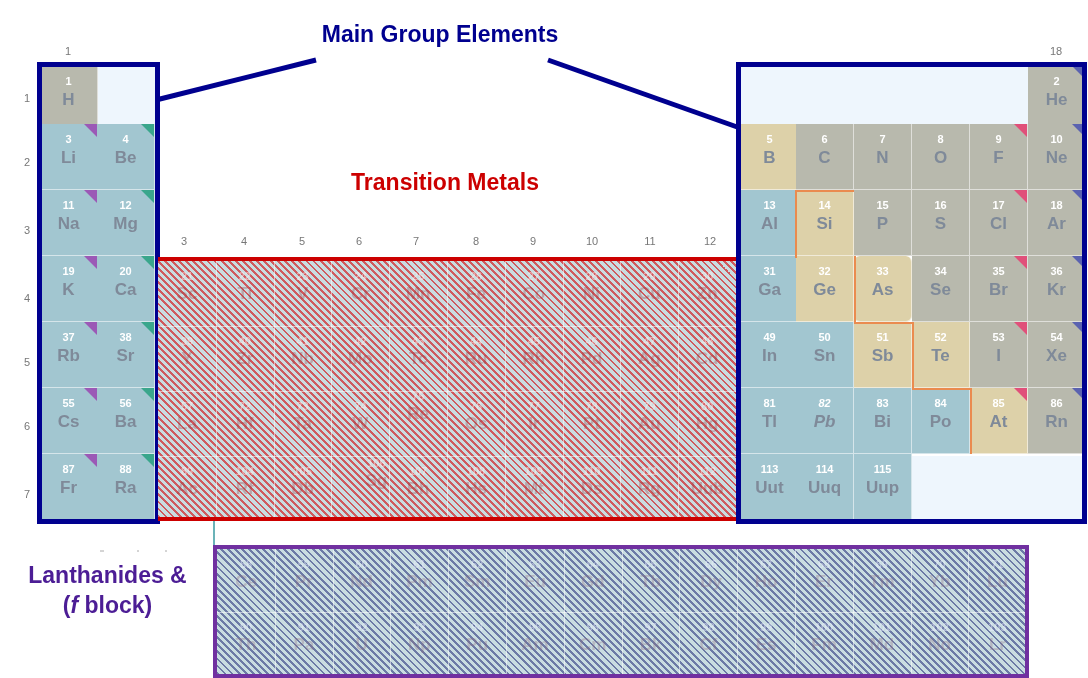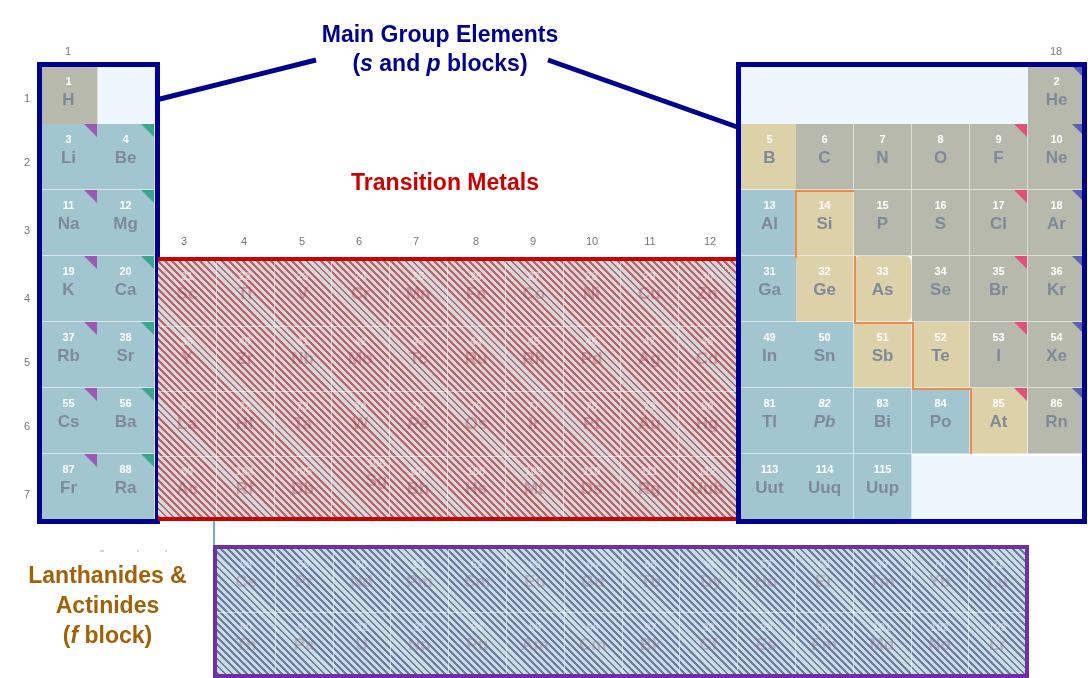--- a/index.html
+++ b/index.html
@@ -45,49 +45,47 @@
   .ghost { position: absolute; text-align: center; width: 58px; height: 66px; }
   .ghost .z { display: block; margin-top: 9px; font-size: 11px; font-weight: bold; color: rgba(255,235,235,0.55); }
   .ghost .s { display: block; margin-top: 2px; font-size: 17px; font-weight: bold; color: rgba(150,60,70,0.35); }
   .fghost .z { color: rgba(235,240,255,0.5); }
   .fghost .s { color: rgba(140,110,130,0.35); }
   .vline { position: absolute; width: 1px; background: rgba(255,255,255,0.55); }
   .hline { position: absolute; height: 1px; background: rgba(255,255,255,0.55); }
 
   .title-main { position: absolute; left: 280px; top: 20px; width: 320px; text-align: center; color: #00008f; font-weight: bold; font-size: 23px; line-height: 29px; }
   .title-trans { position: absolute; left: 300px; top: 167px; width: 290px; text-align: center; color: #cc0000; font-weight: bold; font-size: 23px; line-height: 30px; }
-  .title-f { position: absolute; left: 0px; top: 560px; width: 215px; text-align: center; color: #a16207; font-weight: bold; font-size: 23px; line-height: 30px; }
+  .title-f { position: absolute; left: 0px; top: 560px; width: 215px; text-align: center; color: #4c1d95; font-weight: bold; font-size: 23px; line-height: 30px; }
   .ital { font-style: italic; }
 
   .mg-border { position: absolute; background: #ea8b4f; }
 </style>
 </head>
 <body>
 
 <div class="title-main">
   <div>Main Group Elements</div>
-  <div><span>(</span><span class="ital">s</span><span> and </span><span class="ital">p</span><span> blocks)</span></div>
 </div>
 
 <svg class="abs" style="left:0;top:0;" width="1088" height="678">
   <line x1="156" y1="100" x2="316" y2="60" stroke="#00008f" stroke-width="5"></line>
   <line x1="548" y1="60" x2="740" y2="128" stroke="#00008f" stroke-width="5"></line>
   <line x1="214" y1="521" x2="214" y2="546" stroke="#3a9aa0" stroke-width="1.5"></line>
   <line x1="100" y1="551" x2="104" y2="551" stroke="#aaa" stroke-width="1"></line>
   <line x1="137" y1="551" x2="139" y2="551" stroke="#aaa" stroke-width="1"></line>
   <line x1="165" y1="551" x2="167" y2="551" stroke="#aaa" stroke-width="1"></line>
 </svg>
 
 <div class="title-trans">
   <div>Transition Metals</div>
 </div>
 
 <div class="title-f">
   <div>Lanthanides &amp;</div>
-  <div>Actinides</div>
   <div><span>(</span><span class="ital">f</span><span> block)</span></div>
 </div>
 
 <div id="group-labels">
     <div class="lbl-num" style="left: 58px; top: 45px; width: 20px;">1</div>
     <div class="lbl-num" style="left: 116px; top: 104px; width: 20px;">2</div>
     <div class="lbl-num" style="left: 174px; top: 235px; width: 20px;">3</div>
     <div class="lbl-num" style="left: 234px; top: 235px; width: 20px;">4</div>
     <div class="lbl-num" style="left: 292px; top: 235px; width: 20px;">5</div>
     <div class="lbl-num" style="left: 349px; top: 235px; width: 20px;">6</div>
@@ -437,21 +435,21 @@
         <span class="s">Hf</span>
       </div>
       <div class="ghost" style="left: 115.6px; top: 130px;">
         <span class="z">73</span>
         <span class="s">Ta</span>
       </div>
       <div class="ghost" style="left: 173.4px; top: 130px;">
         <span class="z">74</span>
         <span class="s">W</span>
       </div>
-      <div class="ghost" style="left: 231.2px; top: 130px; font-style: italic;">
+      <div class="ghost" style="left: 231.2px; top: 120px;">
         <span class="z">75</span>
         <span class="s">Re</span>
       </div>
       <div class="ghost" style="left: 289px; top: 130px;">
         <span class="z">76</span>
         <span class="s">Os</span>
       </div>
       <div class="ghost" style="left: 346.8px; top: 130px;">
         <span class="z">77</span>
         <span class="s">Ir</span>

